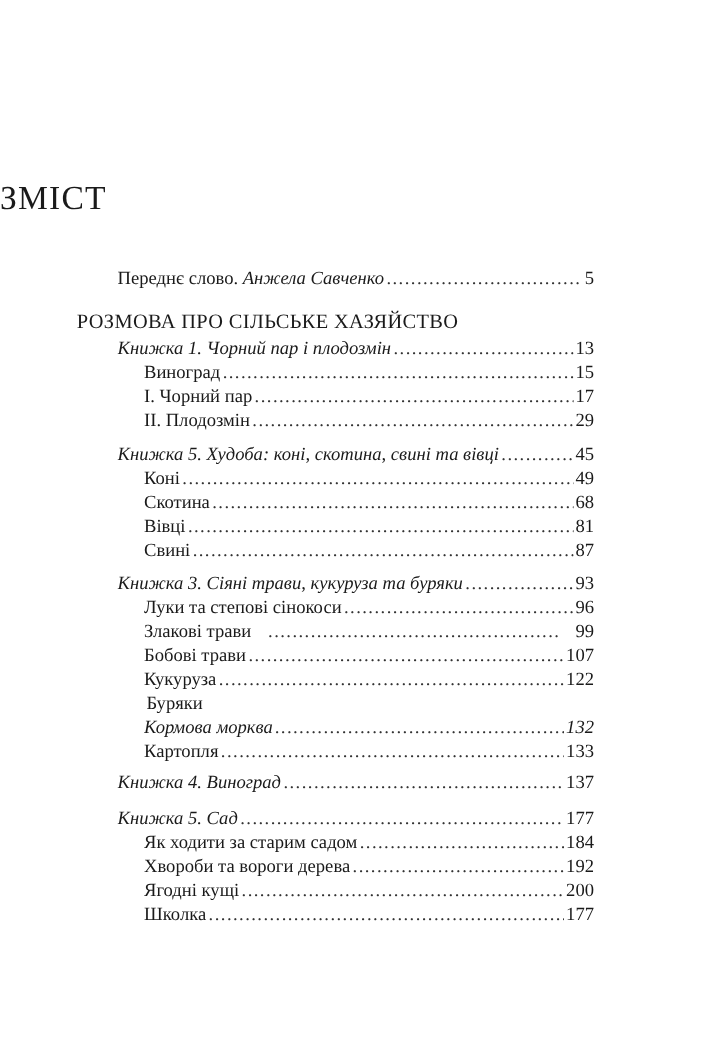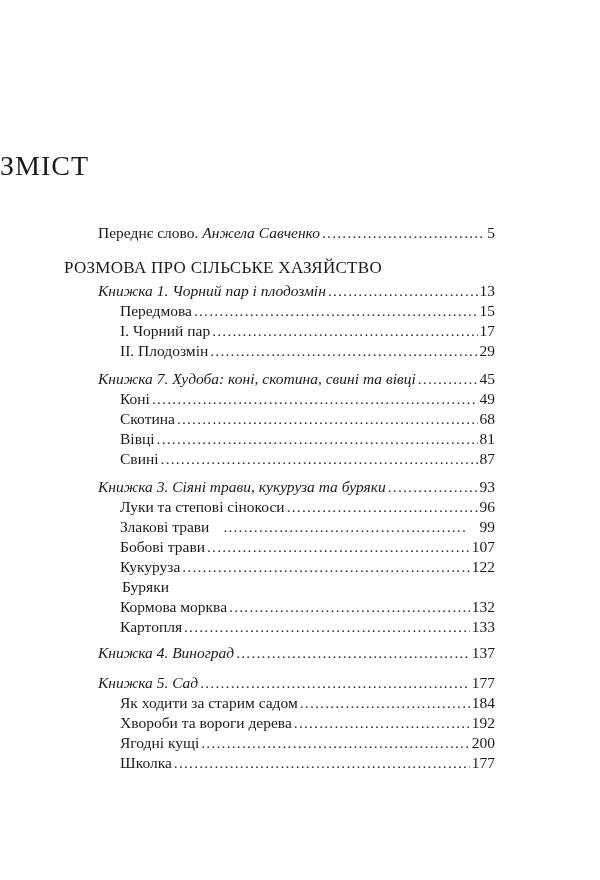--- a/index.html
+++ b/index.html
@@ -85,37 +85,37 @@
   </div>
 
   <div class="section-head">РОЗМОВА ПРО СІЛЬСЬКЕ ХАЗЯЙСТВО</div>
 
   <div class="toc-line lvl1" style="top:282px;">
     <span class="label"><span class="it">Книжка 1. Чорний пар і плодозмін</span></span>
     <span class="dots"></span>
     <span class="page-num">13</span>
   </div>
   <div class="toc-line lvl2" style="top:302px;">
-    <span class="label">Передмова</span>
+    <span class="label">Виноград</span>
     <span class="dots"></span>
     <span class="page-num">15</span>
   </div>
   <div class="toc-line lvl2" style="top:322px;">
     <span class="label">І. Чорний пар</span>
     <span class="dots"></span>
     <span class="page-num">17</span>
   </div>
   <div class="toc-line lvl2" style="top:342px;">
     <span class="label">ІІ. Плодозмін</span>
     <span class="dots"></span>
     <span class="page-num">29</span>
   </div>
 
   <div class="toc-line lvl1" style="top:370px;">
-    <span class="label"><span class="it">Книжка 7. Худоба: коні, скотина, свині та вівці</span></span>
+    <span class="label"><span class="it">Книжка 5. Худоба: коні, скотина, свині та вівці</span></span>
     <span class="dots"></span>
     <span class="page-num">45</span>
   </div>
   <div class="toc-line lvl2" style="top:390px;">
     <span class="label">Коні</span>
     <span class="dots"></span>
     <span class="page-num">49</span>
   </div>
   <div class="toc-line lvl2" style="top:410px;">
     <span class="label">Скотина</span>
@@ -156,21 +156,21 @@
   <div class="toc-line lvl2" style="top:558px;">
     <span class="label">Кукуруза</span>
     <span class="dots"></span>
     <span class="page-num">122</span>
   </div>
   <div class="toc-line lvl2" style="top:578px;flex-direction:column;">
     <span class="label">Буряки</span>
     <span class="dots"></span>
     <span class="page-num">128</span>
   </div>
-  <div class="toc-line lvl2" style="top:598px;">
+  <div class="toc-line lvl2" style="top:598px;font-style:italic;">
     <span class="label">Кормова морква</span>
     <span class="dots"></span>
     <span class="page-num">132</span>
   </div>
   <div class="toc-line lvl2" style="top:618px;">
     <span class="label">Картопля</span>
     <span class="dots"></span>
     <span class="page-num">133</span>
   </div>
 

